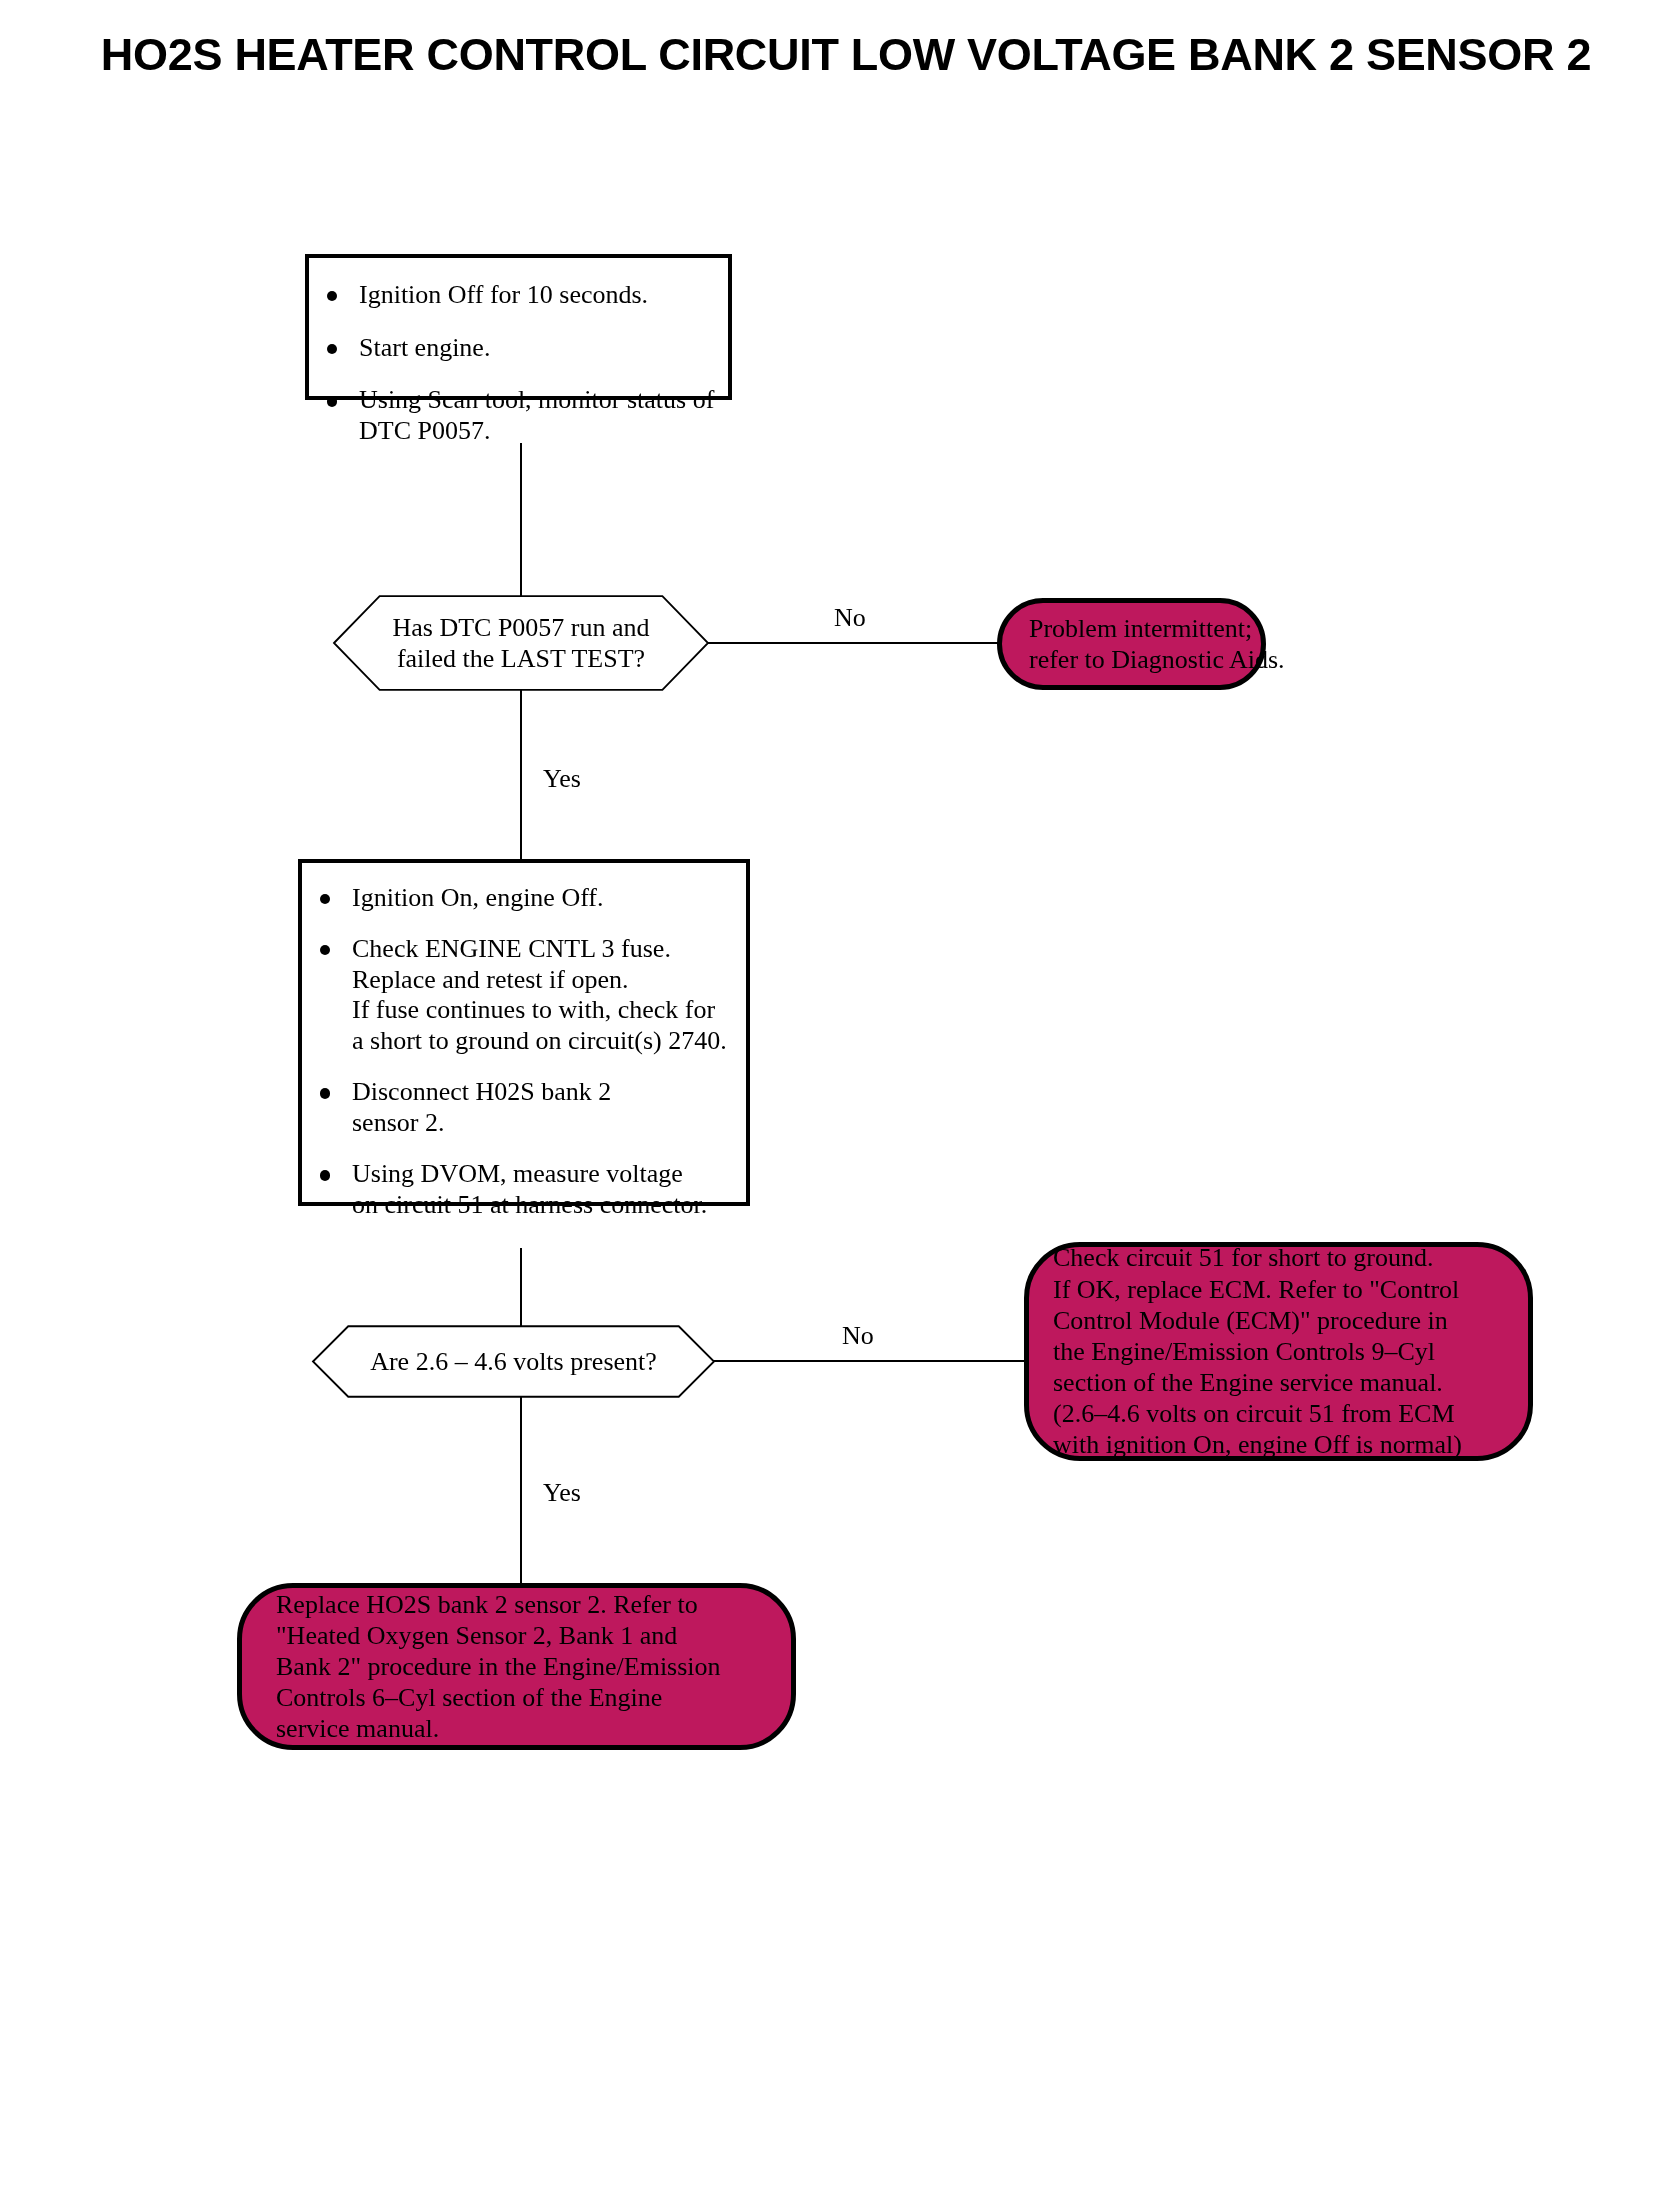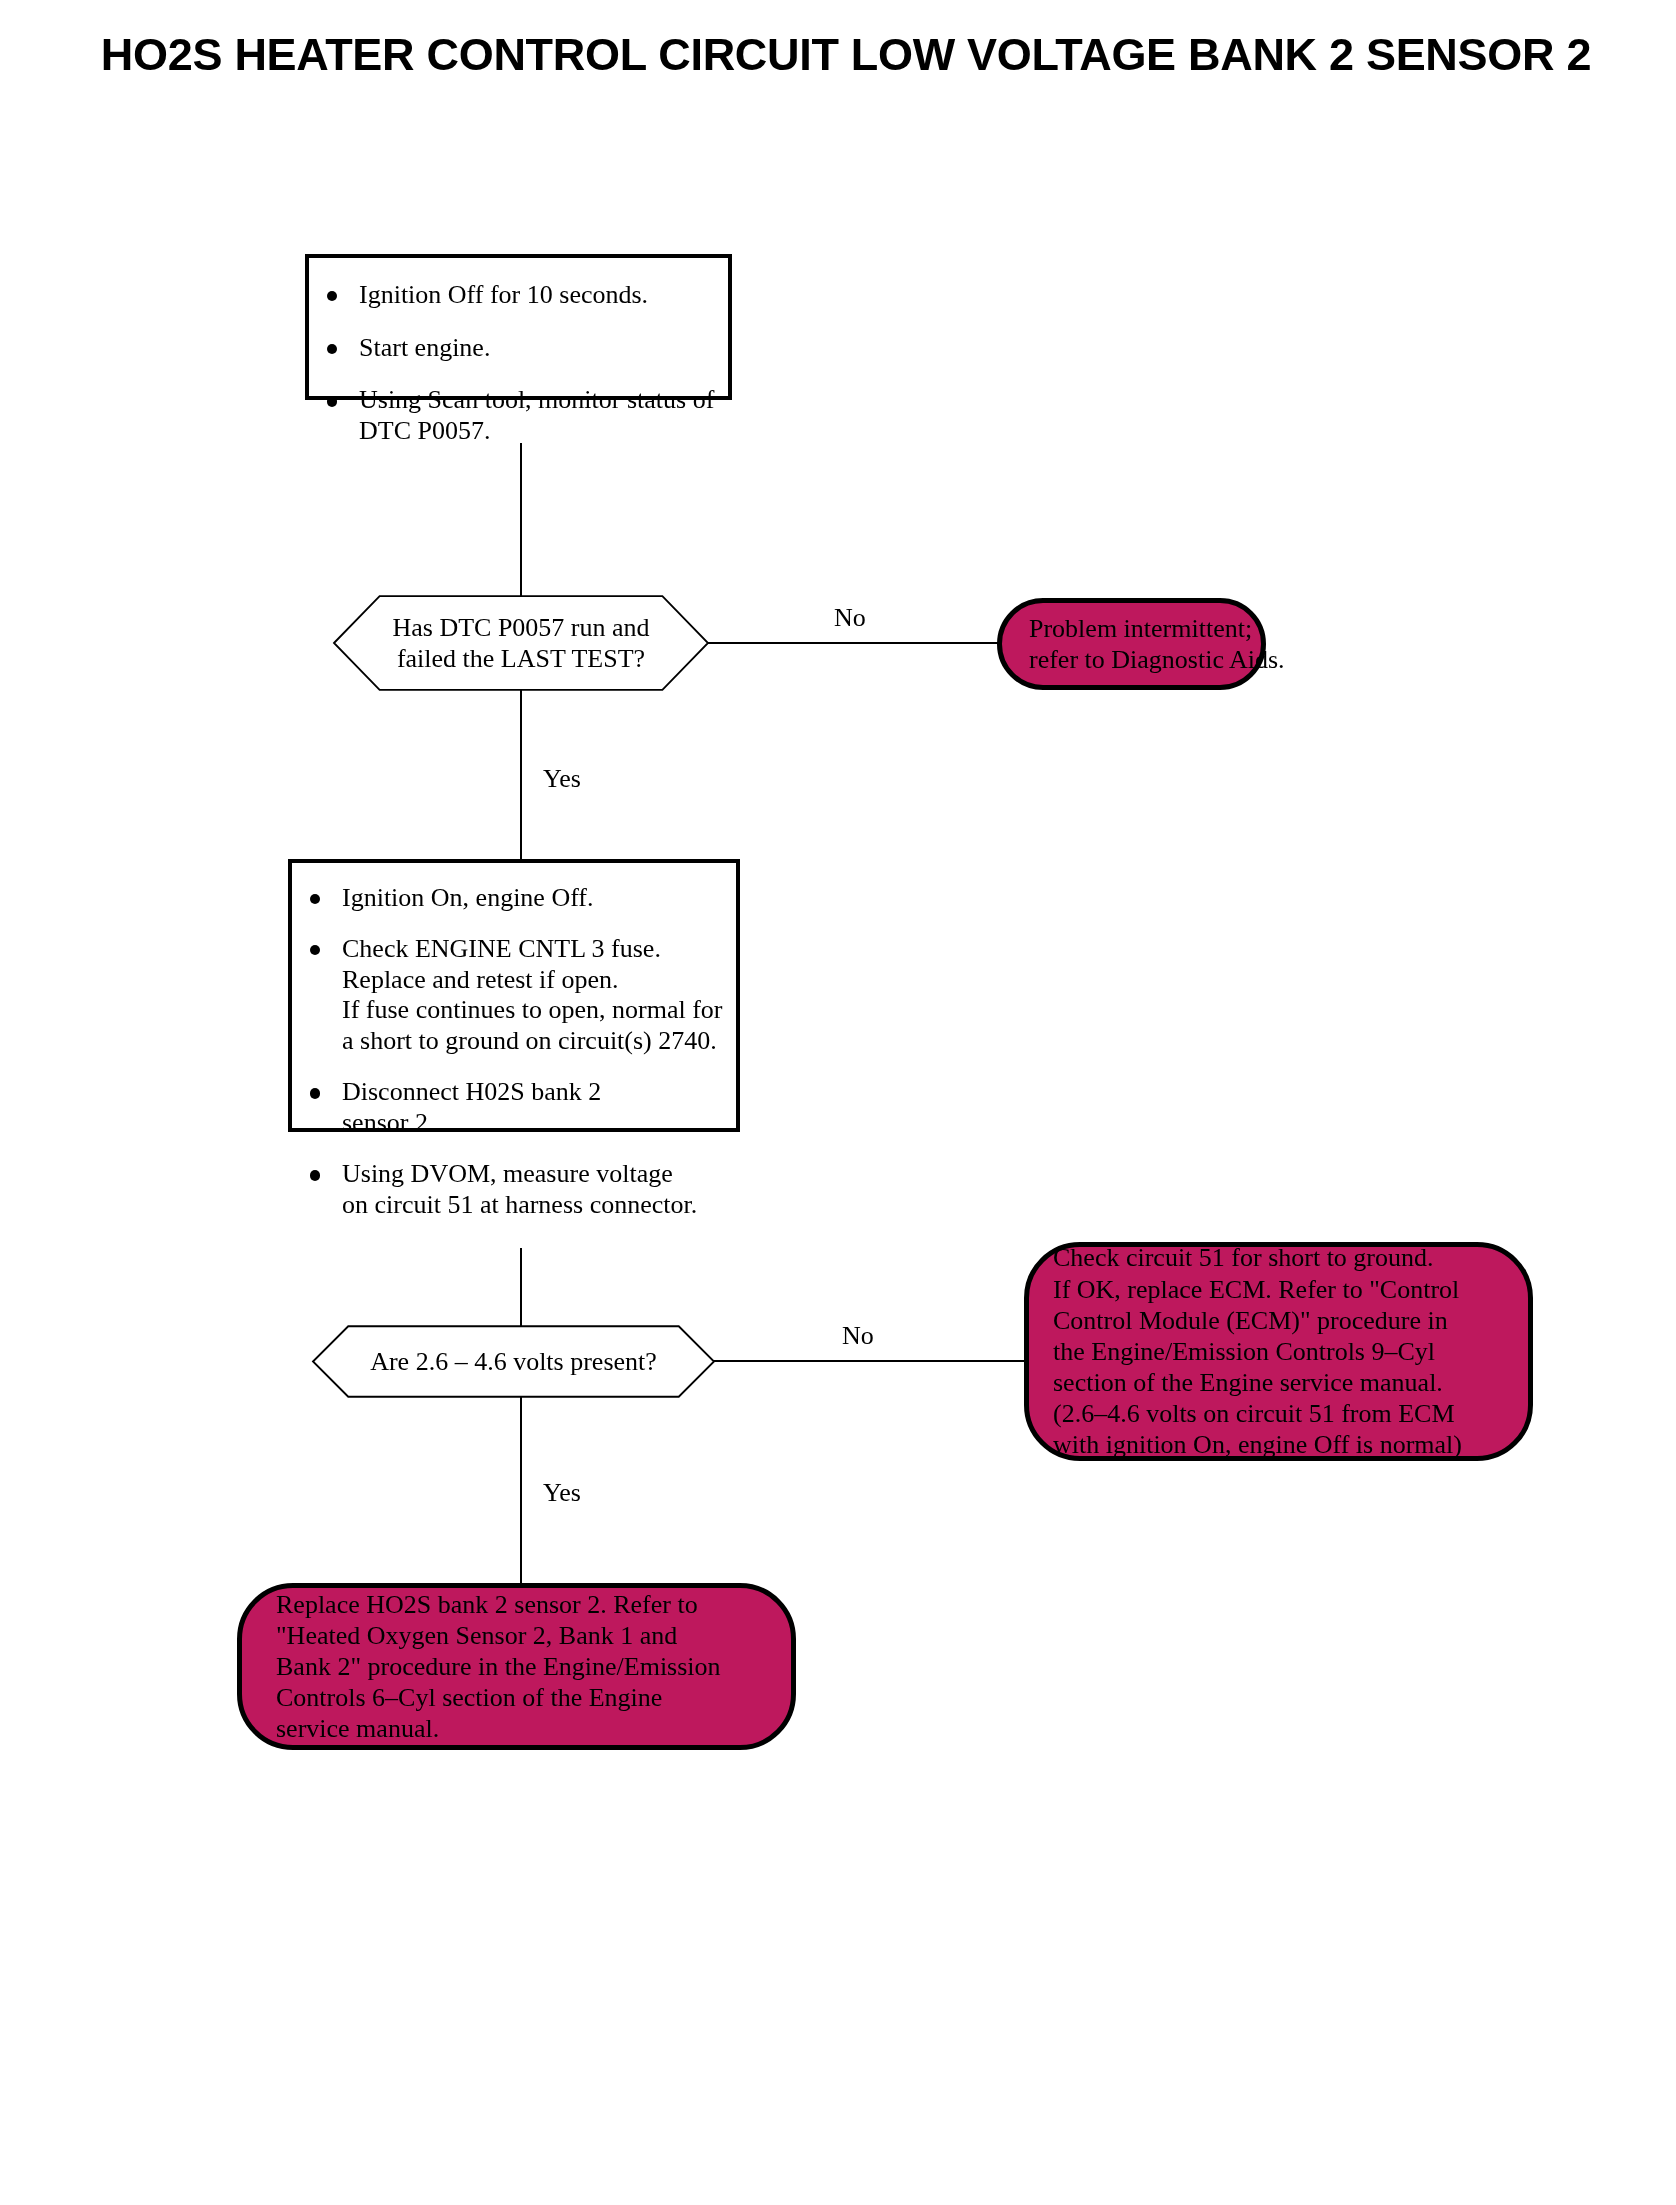--- a/index.html
+++ b/index.html
@@ -177,31 +177,31 @@
   <div class="term-box" style="left:997px; top:598px; width:269px; height:92px; border-radius:46px;">
     <div class="term-text">
       <span class="ln">Problem intermittent;</span>
       <span class="ln">refer to Diagnostic Aids.</span>
     </div>
   </div>
 
   <div class="vline" style="left:520px; top:689px; height:170px;"></div>
   <div class="branch-label" style="left:543px; top:766px;">Yes</div>
 
-  <div class="proc-box" style="left:288px; top:859px; width:452px; height:273px;">
+  <div class="proc-box" style="left:298px; top:859px; width:452px; height:347px;">
     <ul class="bullet-list" style="margin-top:19.5px;">
       <li class="bullet-item" style="margin-bottom:20.7px;">
         <span class="dot"></span>
         <span class="ln">Ignition On, engine Off.</span>
       </li>
       <li class="bullet-item" style="margin-bottom:20.7px;">
         <span class="dot"></span>
         <span class="ln">Check ENGINE CNTL 3 fuse.</span>
         <span class="ln">Replace and retest if open.</span>
-        <span class="ln">If fuse continues to open, normal for</span>
+        <span class="ln">If fuse continues to with, check for</span>
         <span class="ln">a short to ground on circuit(s) 2740.</span>
       </li>
       <li class="bullet-item" style="margin-bottom:20.7px;">
         <span class="dot"></span>
         <span class="ln">Disconnect H02S bank 2</span>
         <span class="ln">sensor 2.</span>
       </li>
       <li class="bullet-item">
         <span class="dot"></span>
         <span class="ln">Using DVOM, measure voltage</span>

